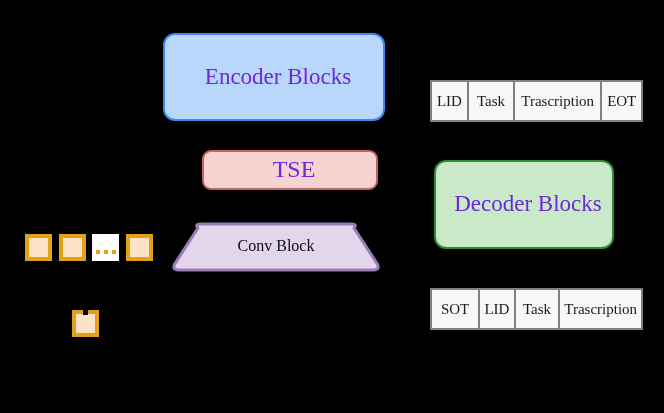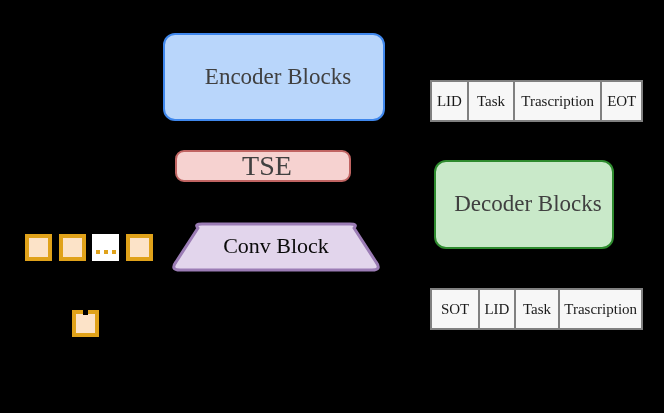--- a/index.html
+++ b/index.html
@@ -17,63 +17,63 @@
   }
 
   
   .blk {
     position: absolute;
     box-sizing: border-box;
     display: flex;
     align-items: center;
     justify-content: center;
     text-align: left;
-    color: #404040;
+    color: #6d28d9;
     line-height: 1.05;
     white-space: nowrap;
     padding-left: 8px;
   }
 
   
   #encoder-block {
     left: 163px; top: 33px; width: 222px; height: 88px;
     background: #b9d6fb;
     border: 2.5px solid #3f87ec;
     border-radius: 12px;
     font-size: 23px;
   }
 
   
   #tse-block {
-    left: 175px; top: 150px; width: 176px; height: 32px;
+    left: 202px; top: 150px; width: 176px; height: 40px;
     background: #f6d2d0;
     border: 2.5px solid #c06462;
     border-radius: 9px;
-    font-size: 28px;
+    font-size: 24px;
   }
 
   
   #conv-block-wrap {
     position: absolute;
     left: 170px; top: 222px; width: 212px; height: 50px;
   }
   #conv-block-shape {
     position: absolute;
     inset: 0;
     width: 100%;
     height: 100%;
     display: block;
   }
   #conv-block-label {
     position: absolute;
     inset: 0;
     display: flex;
     align-items: center;
     justify-content: center;
-    font-size: 22px;
+    font-size: 16px;
     color: #0a0a0a;
     white-space: nowrap;
     padding-bottom: 2px;
     box-sizing: border-box;
   }
 
   
   #decoder-block {
     left: 434px; top: 160px; width: 180px; height: 89px;
     background: #c9e9c9;

